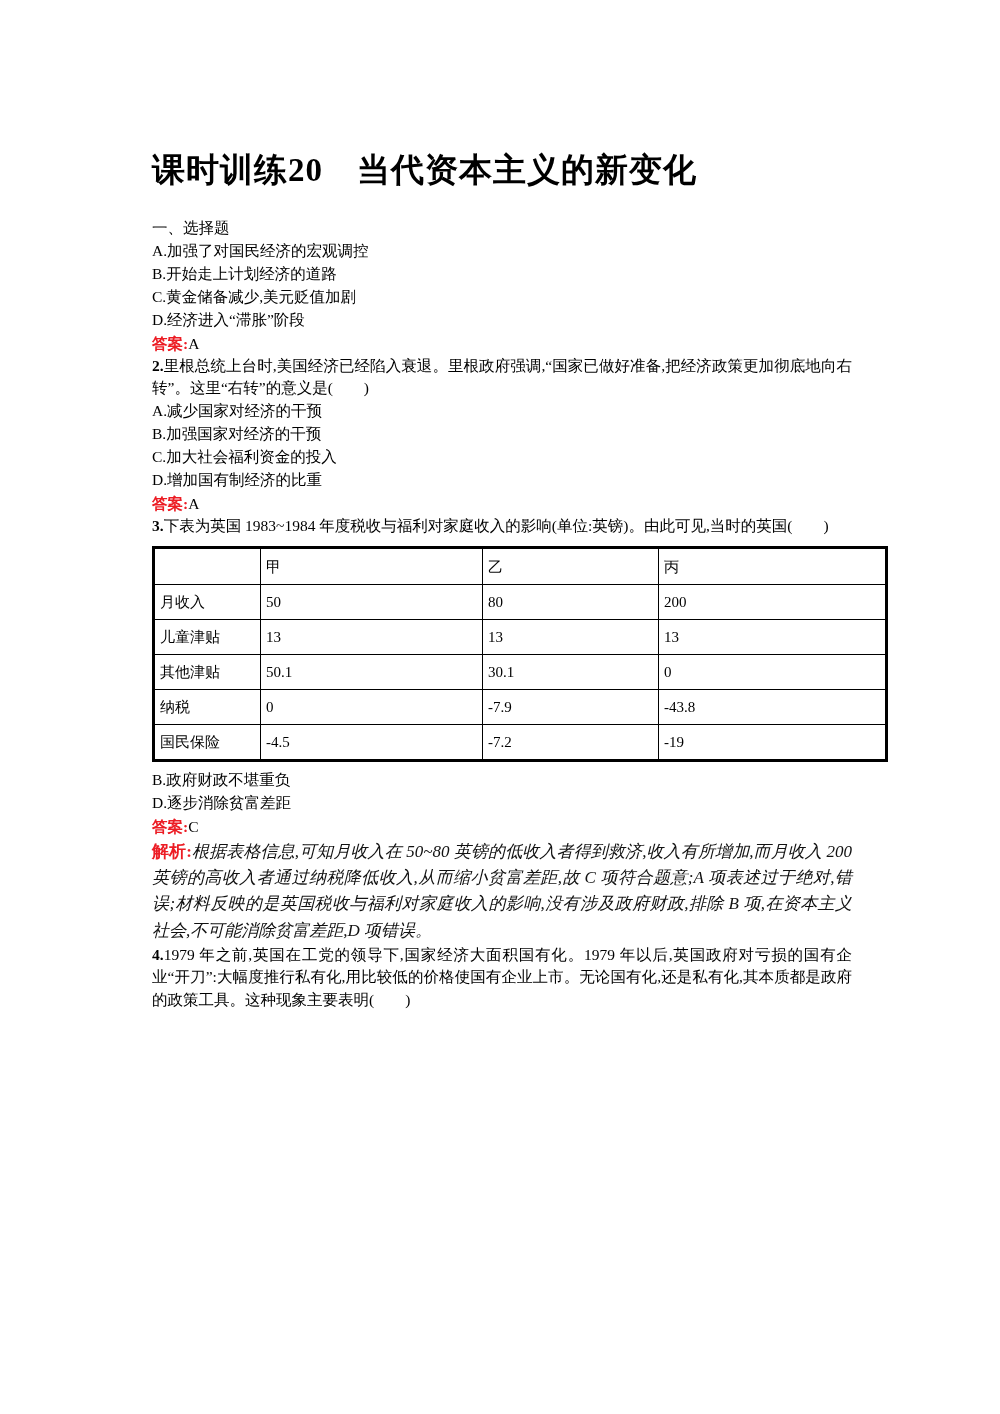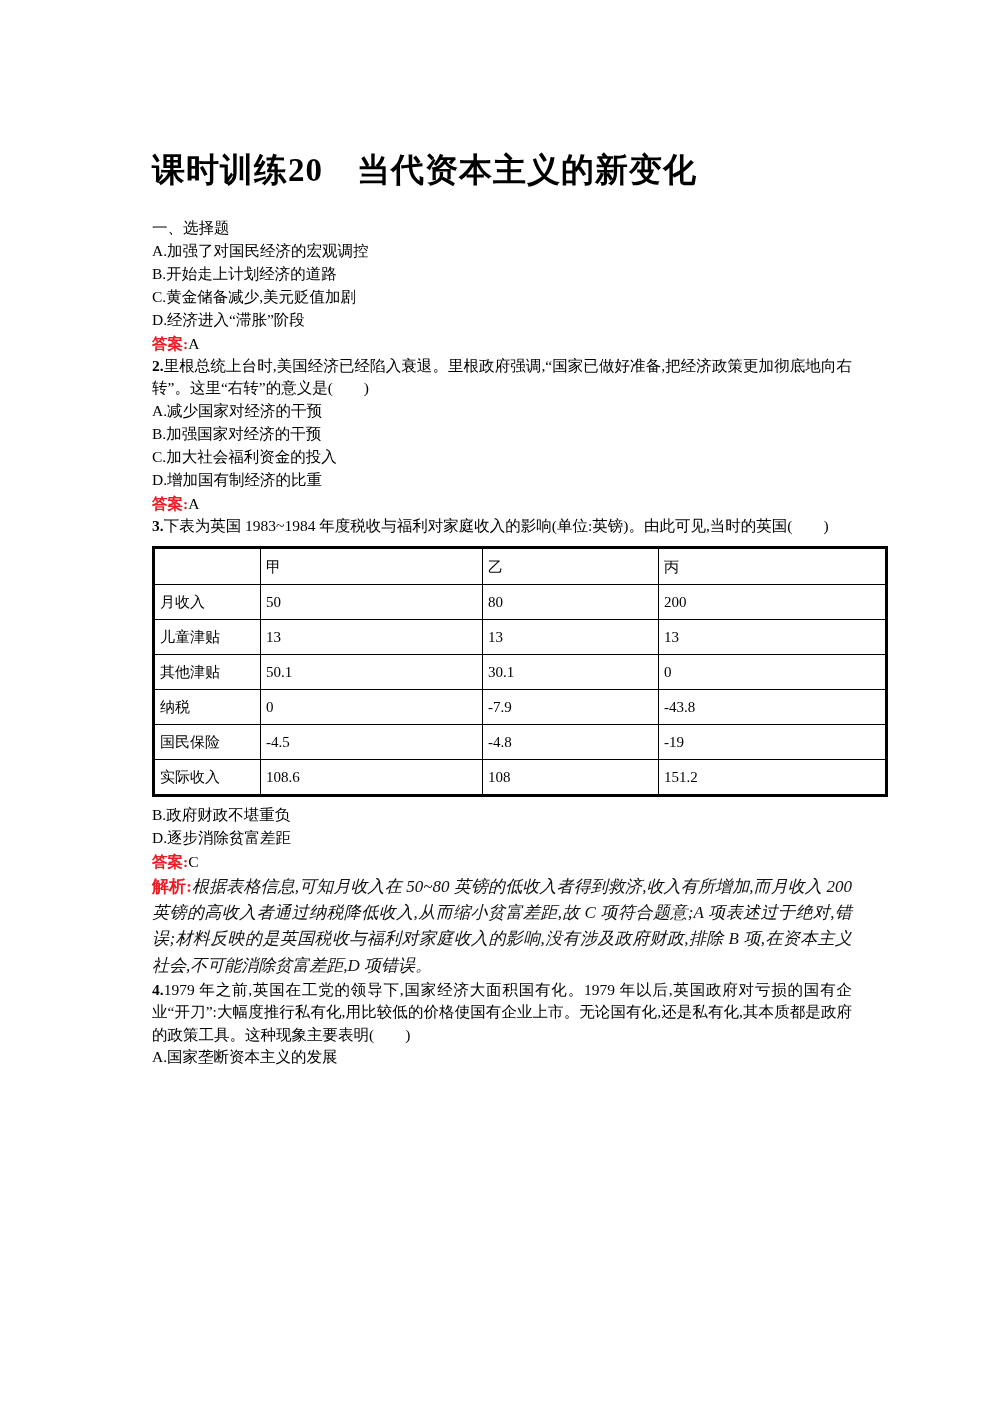--- a/index.html
+++ b/index.html
@@ -179,37 +179,30 @@
           </tr>
           <tr>
             <td class="rowhdr">纳税</td>
             <td class="c1">0</td>
             <td class="c2">-7.9</td>
             <td class="c3">-43.8</td>
           </tr>
           <tr>
             <td class="rowhdr">国民保险</td>
             <td class="c1">-4.5</td>
-            <td class="c2">-4.8</td>
+            <td class="c2">-7.2</td>
             <td class="c3">-19</td>
-          </tr>
-          <tr>
-            <td class="rowhdr">实际收入</td>
-            <td class="c1">108.6</td>
-            <td class="c2">108</td>
-            <td class="c3">151.2</td>
           </tr>
         </tbody>
       </table>
 
       <p class="opt">B.政府财政不堪重负</p>
       <p class="opt">D.逐步消除贫富差距</p>
       <p class="ans-line"><span class="ans-label">答案:</span><span class="ans-value">C</span></p>
       <p class="exp-block"><span class="exp-label">解析:</span><span class="exp-text">根据表格信息,可知月收入在 50~80 英镑的低收入者得到救济,收入有所增加,而月收入 200 英镑的高收入者通过纳税降低收入,从而缩小贫富差距,故 C 项符合题意;A 项表述过于绝对,错误;材料反映的是英国税收与福利对家庭收入的影响,没有涉及政府财政,排除 B 项,在资本主义社会,不可能消除贫富差距,D 项错误。</span></p>
     </div>
 
     <div>
       <p class="q-stem"><span class="q-num">4.</span><span>1979 年之前,英国在工党的领导下,国家经济大面积国有化。1979 年以后,英国政府对亏损的国有企业“开刀”:大幅度推行私有化,用比较低的价格使国有企业上市。无论国有化,还是私有化,其本质都是政府的政策工具。这种现象主要表明(　　)</span></p>
-      <p class="opt">A.国家垄断资本主义的发展</p>
     </div>
 
   </div>
 </div>
 
 </body></html>

